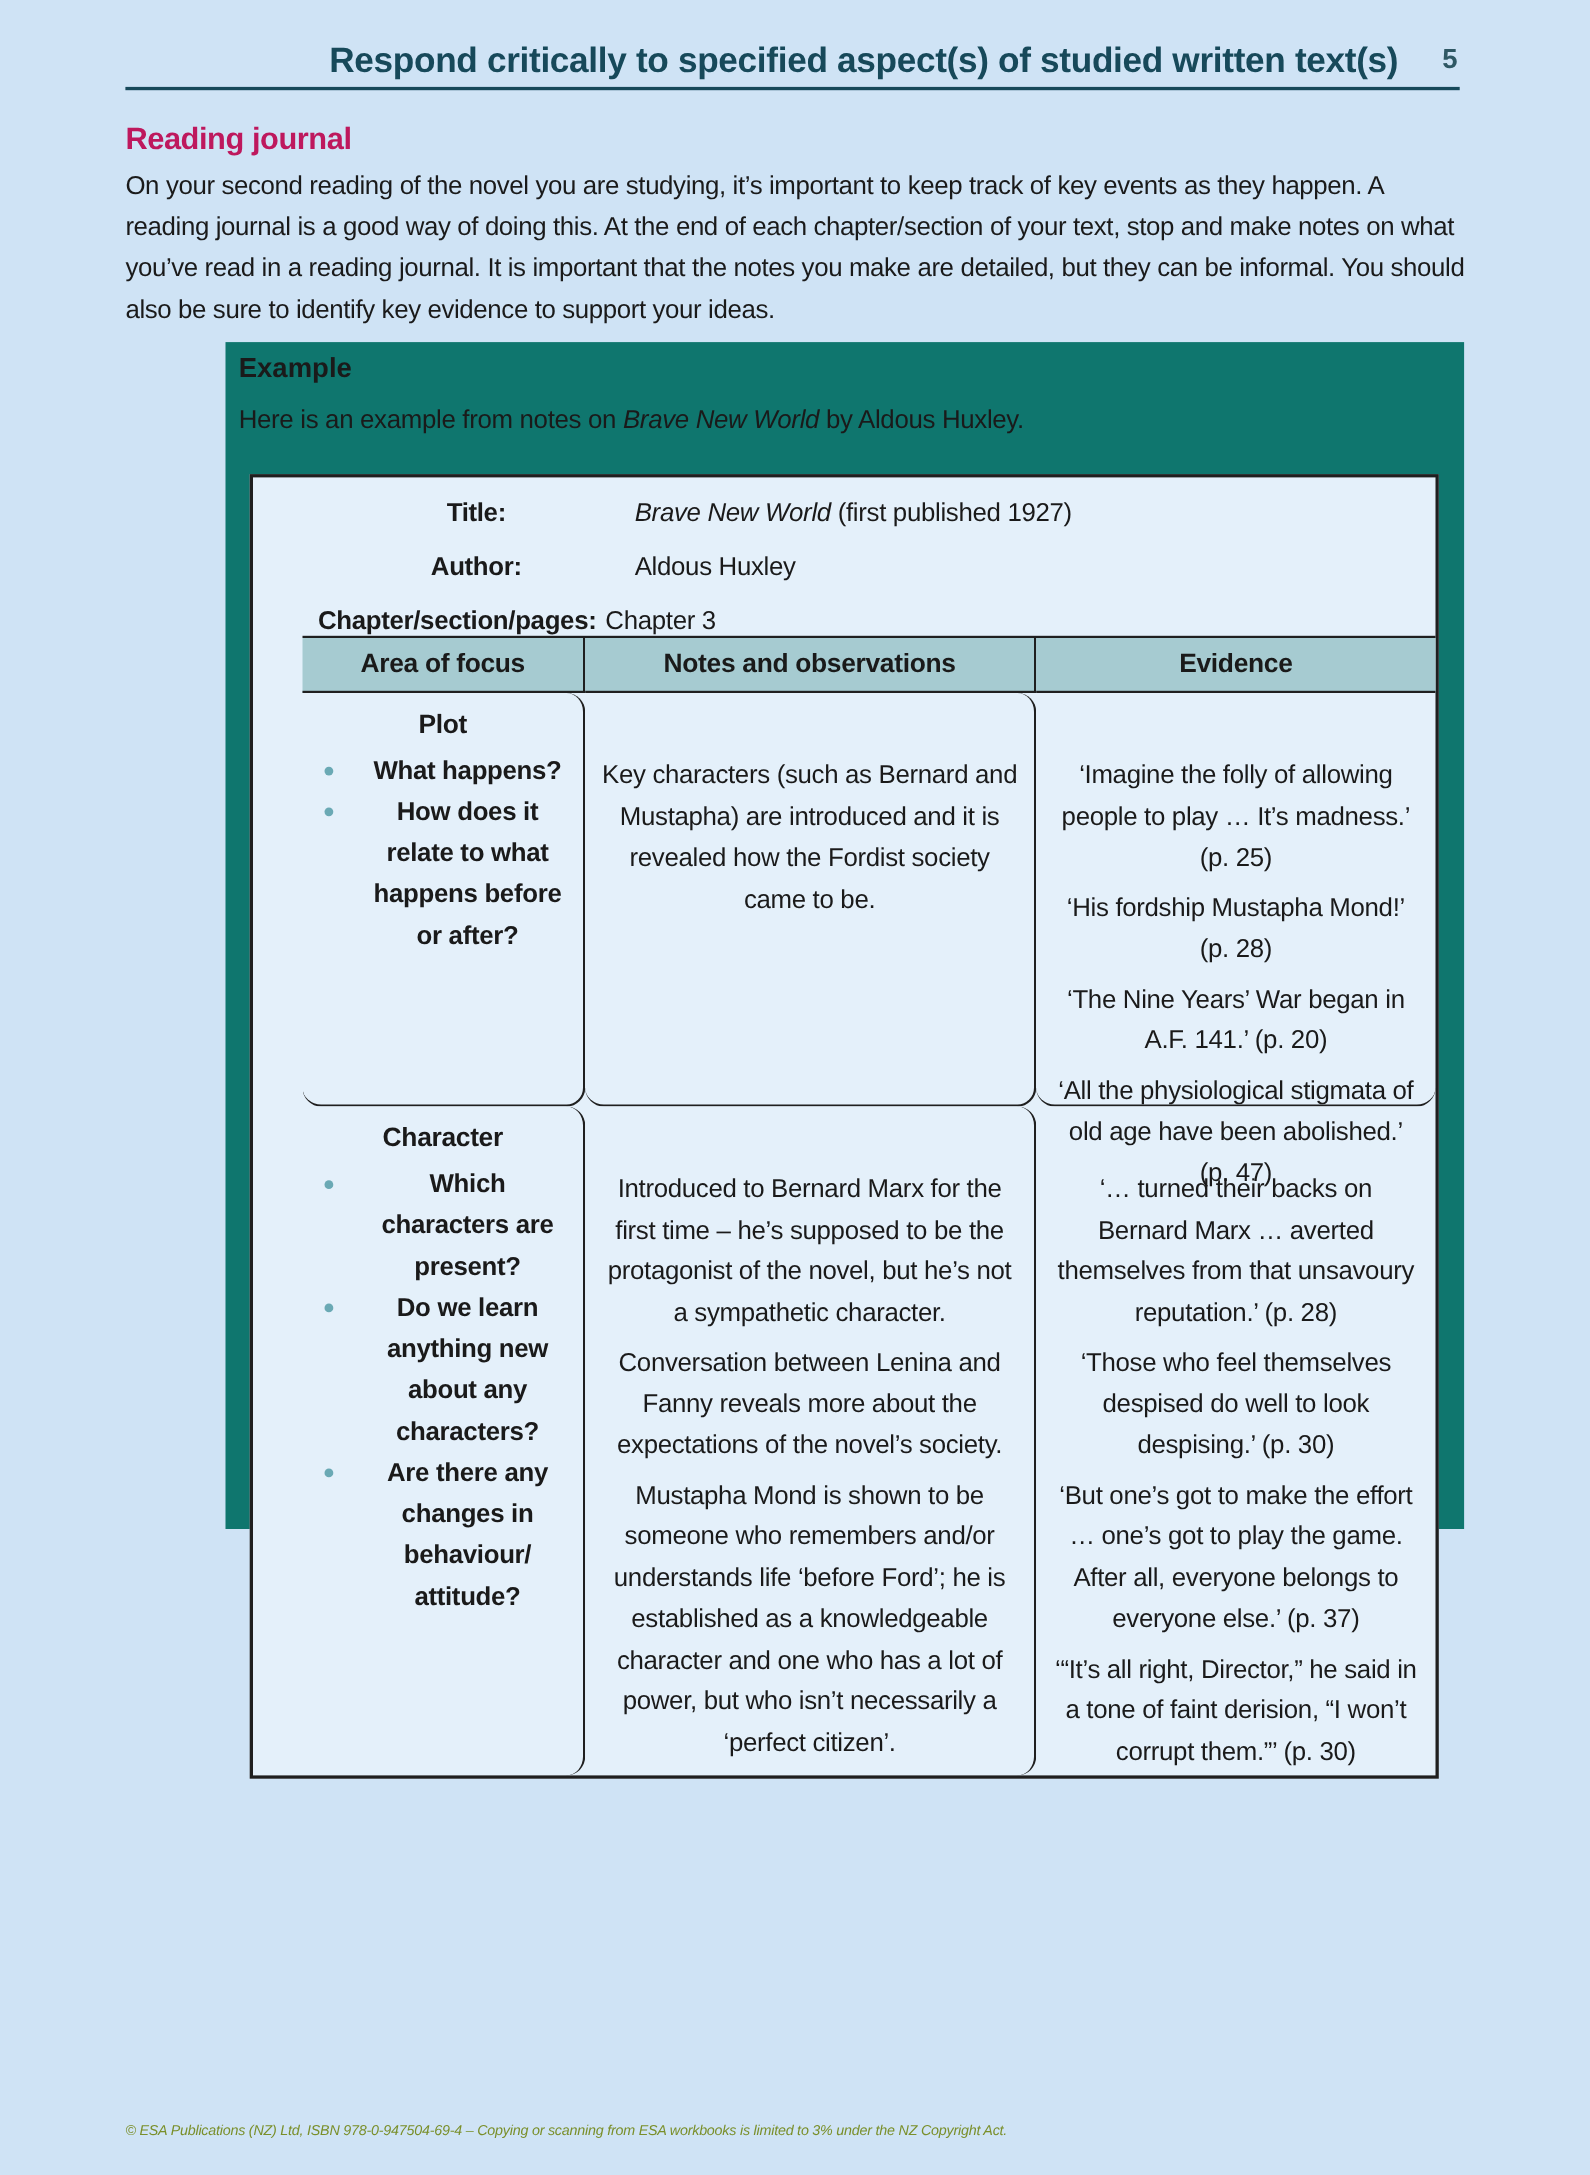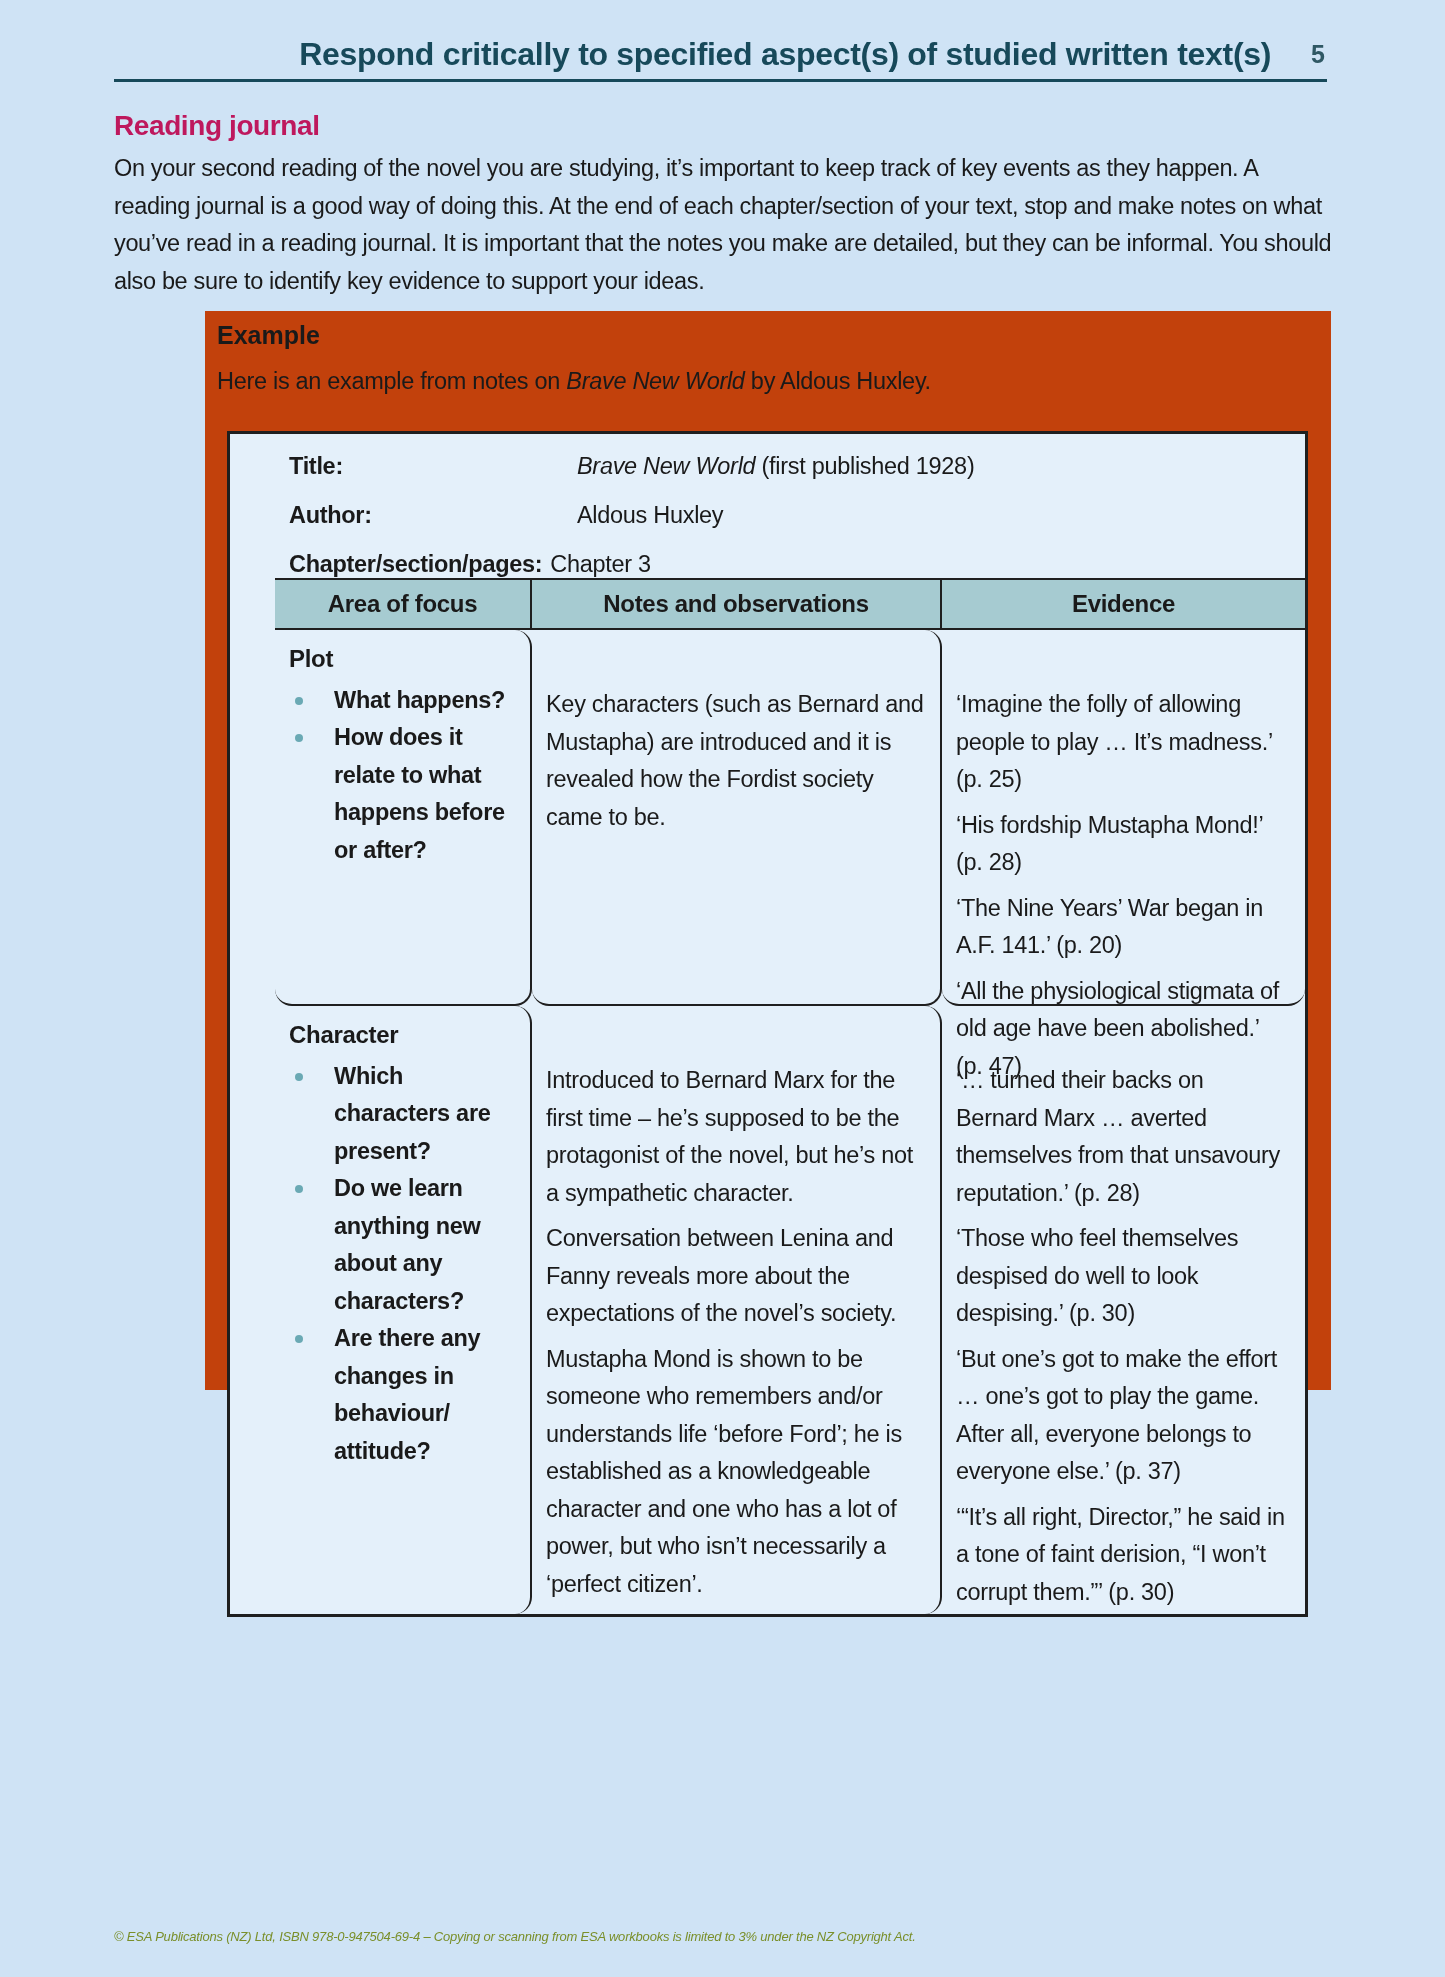--- a/index.html
+++ b/index.html
@@ -31,21 +31,22 @@
     font-size: 28px; font-weight: bold; color: #be185d;
     letter-spacing: -0.4px;
   }
   .intro {
     position: absolute; left: 114px; top: 150px; width: 1222px;
     font-size: 23.5px; line-height: 37.5px; color: #1a1a1a;
     letter-spacing: -0.35px;
   }
   .example-box {
     position: absolute; left: 205px; top: 311px; width: 1126px; height: 1079px;
-    background: #c2410c;
+    background: #0f766e;
+    text-align: center;
   }
   .example-label {
     position: absolute; left: 12px; top: 10px;
     font-size: 25px; font-weight: bold; color: #1a1a1a;
   }
   .example-desc {
     position: absolute; left: 12px; top: 57px;
     font-size: 23.5px; color: #1a1a1a; letter-spacing: -0.3px;
   }
   .journal {
@@ -96,21 +97,21 @@
 <div class="example-box">
   <div class="example-label">Example</div>
   <div class="example-desc">
     <span>Here is an example from notes on </span><i>Brave New World</i><span> by Aldous Huxley.</span>
   </div>
 
   <div class="journal">
     <div class="meta">
       <div class="meta-row">
         <span class="meta-key">Title:</span>
-        <span><i>Brave New World</i><span> (first published 1928)</span></span>
+        <span><i>Brave New World</i><span> (first published 1927)</span></span>
       </div>
       <div class="meta-row">
         <span class="meta-key">Author:</span>
         <span>Aldous Huxley</span>
       </div>
       <div class="meta-row">
         <span class="meta-key">Chapter/section/pages:</span>
         <span>Chapter 3</span>
       </div>
     </div>

